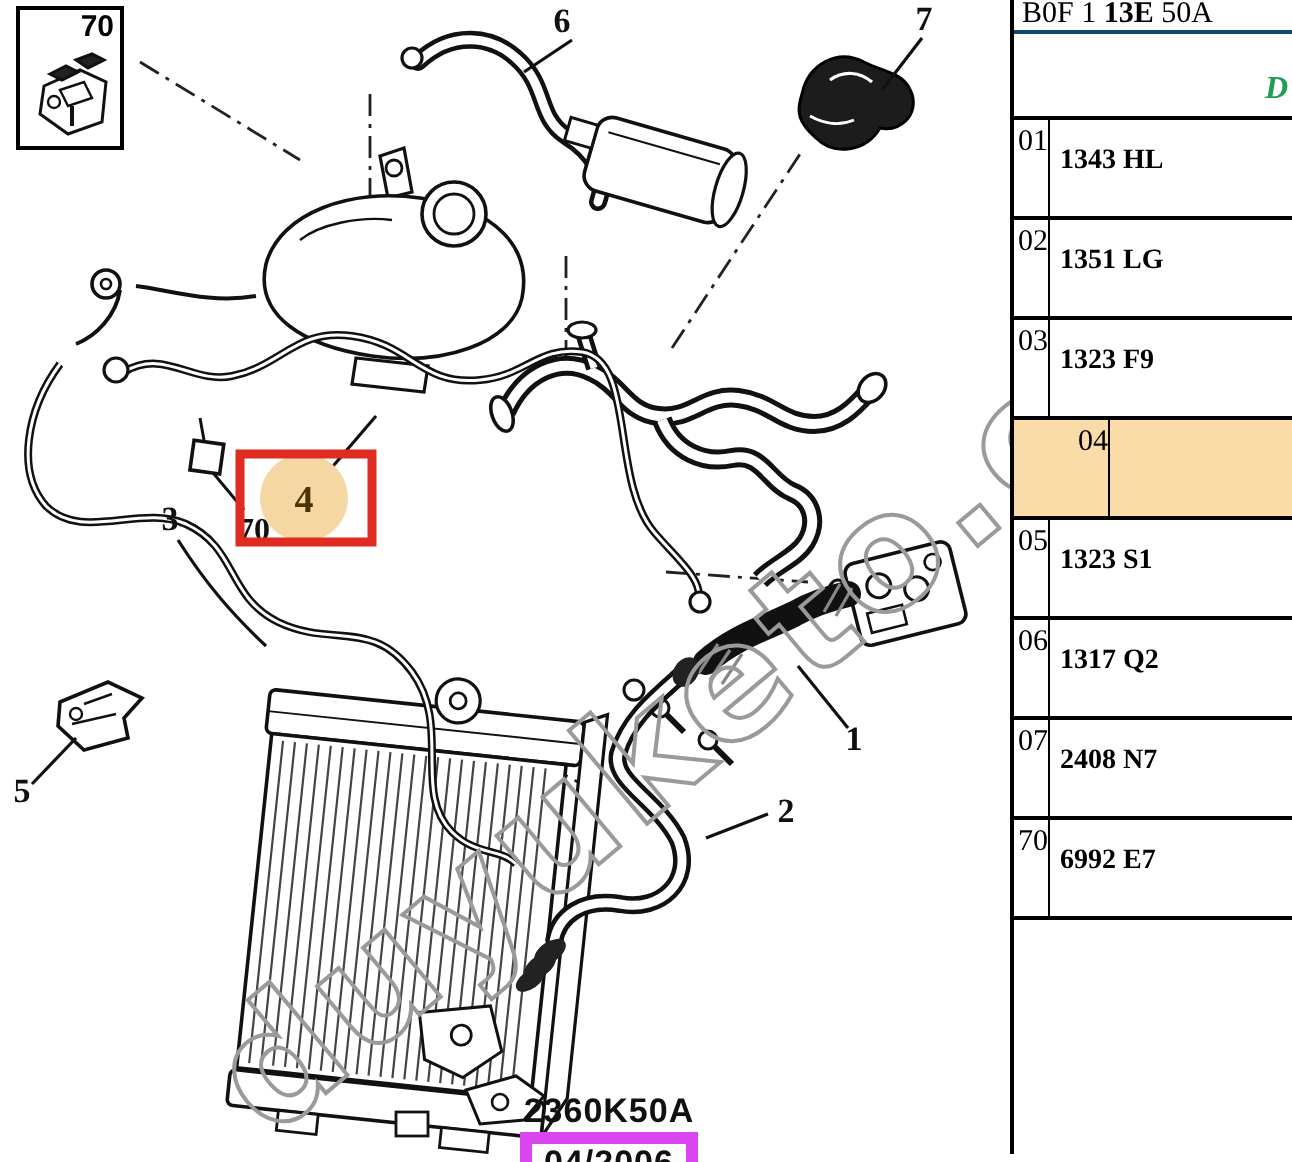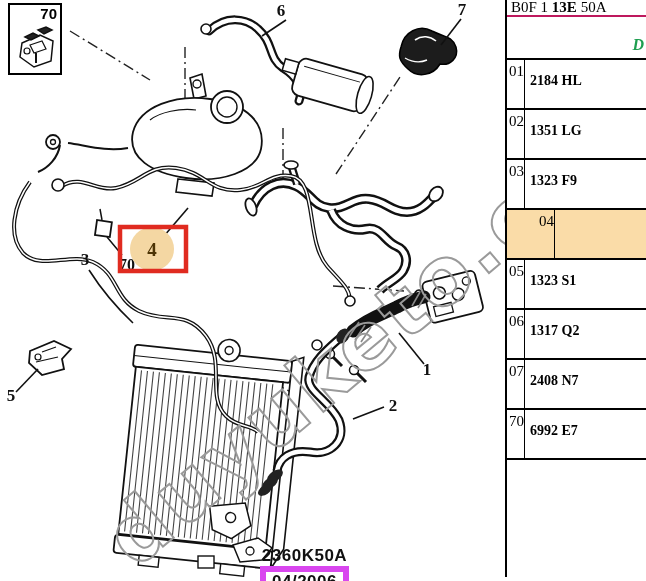--- a/index.html
+++ b/index.html
@@ -27,21 +27,21 @@
 
   
   .footer{position:absolute;left:253px;top:546px;display:flex;align-items:center;
        font-family:"Liberation Sans",sans-serif;font-weight:bold;font-size:17px;
        letter-spacing:0.5px;color:#111;white-space:nowrap;flex-direction:column;}
   .footer .boxed{border:6px solid #d946ef;padding:0px 6px;margin:0 7px;text-decoration:underline;}
 
   
   .ptable{position:absolute;left:505px;top:0;width:141px;height:577px;
        border-left:2px solid #000;box-sizing:border-box;background:#fff;}
-  .ptable .hdr{height:17px;border-bottom:2px solid #be185d;box-sizing:border-box;
+  .ptable .hdr{height:17px;border-bottom:2px solid #0c4a6e;box-sizing:border-box;
        font-size:15px;line-height:15px;padding-left:4px;white-space:nowrap;overflow:hidden;}
   .ptable .hdr b{font-weight:bold;}
   .ptable .subhdr{position:relative;height:43px;border-bottom:2px solid #000;
        box-sizing:border-box;}
   .ptable .subhdr .sect{position:absolute;right:2px;bottom:4px;font-style:italic;
        font-size:16px;font-weight:bold;}
   .trow{display:flex;height:50px;border-bottom:2px solid #000;box-sizing:border-box;}
   .trow .num{width:18px;border-right:1.5px solid #000;box-sizing:border-box;
        font-size:15px;padding:3px 0 0 2px;}
   .trow .code{flex:1;font-weight:bold;font-size:14px;padding:13px 0 0 5px;
@@ -233,21 +233,21 @@
   </div>
 
   <div class="ptable">
     <div class="hdr"><span>B0F 1 </span><b>13E</b><span> 50A</span></div>
     <div class="subhdr">
       <span class="sect" style="color: rgb(30, 158, 80);">D</span>
     </div>
 
     <div class="trow">
       <div class="num">01</div>
-      <div class="code">2184 HL</div>
+      <div class="code">1343 HL</div>
     </div>
     <div class="trow">
       <div class="num">02</div>
       <div class="code">1351 LG</div>
     </div>
     <div class="trow">
       <div class="num">03</div>
       <div class="code">1323 F9</div>
     </div>
     <div class="trow" style="background: rgb(250, 220, 168); padding-left: 30px;">

